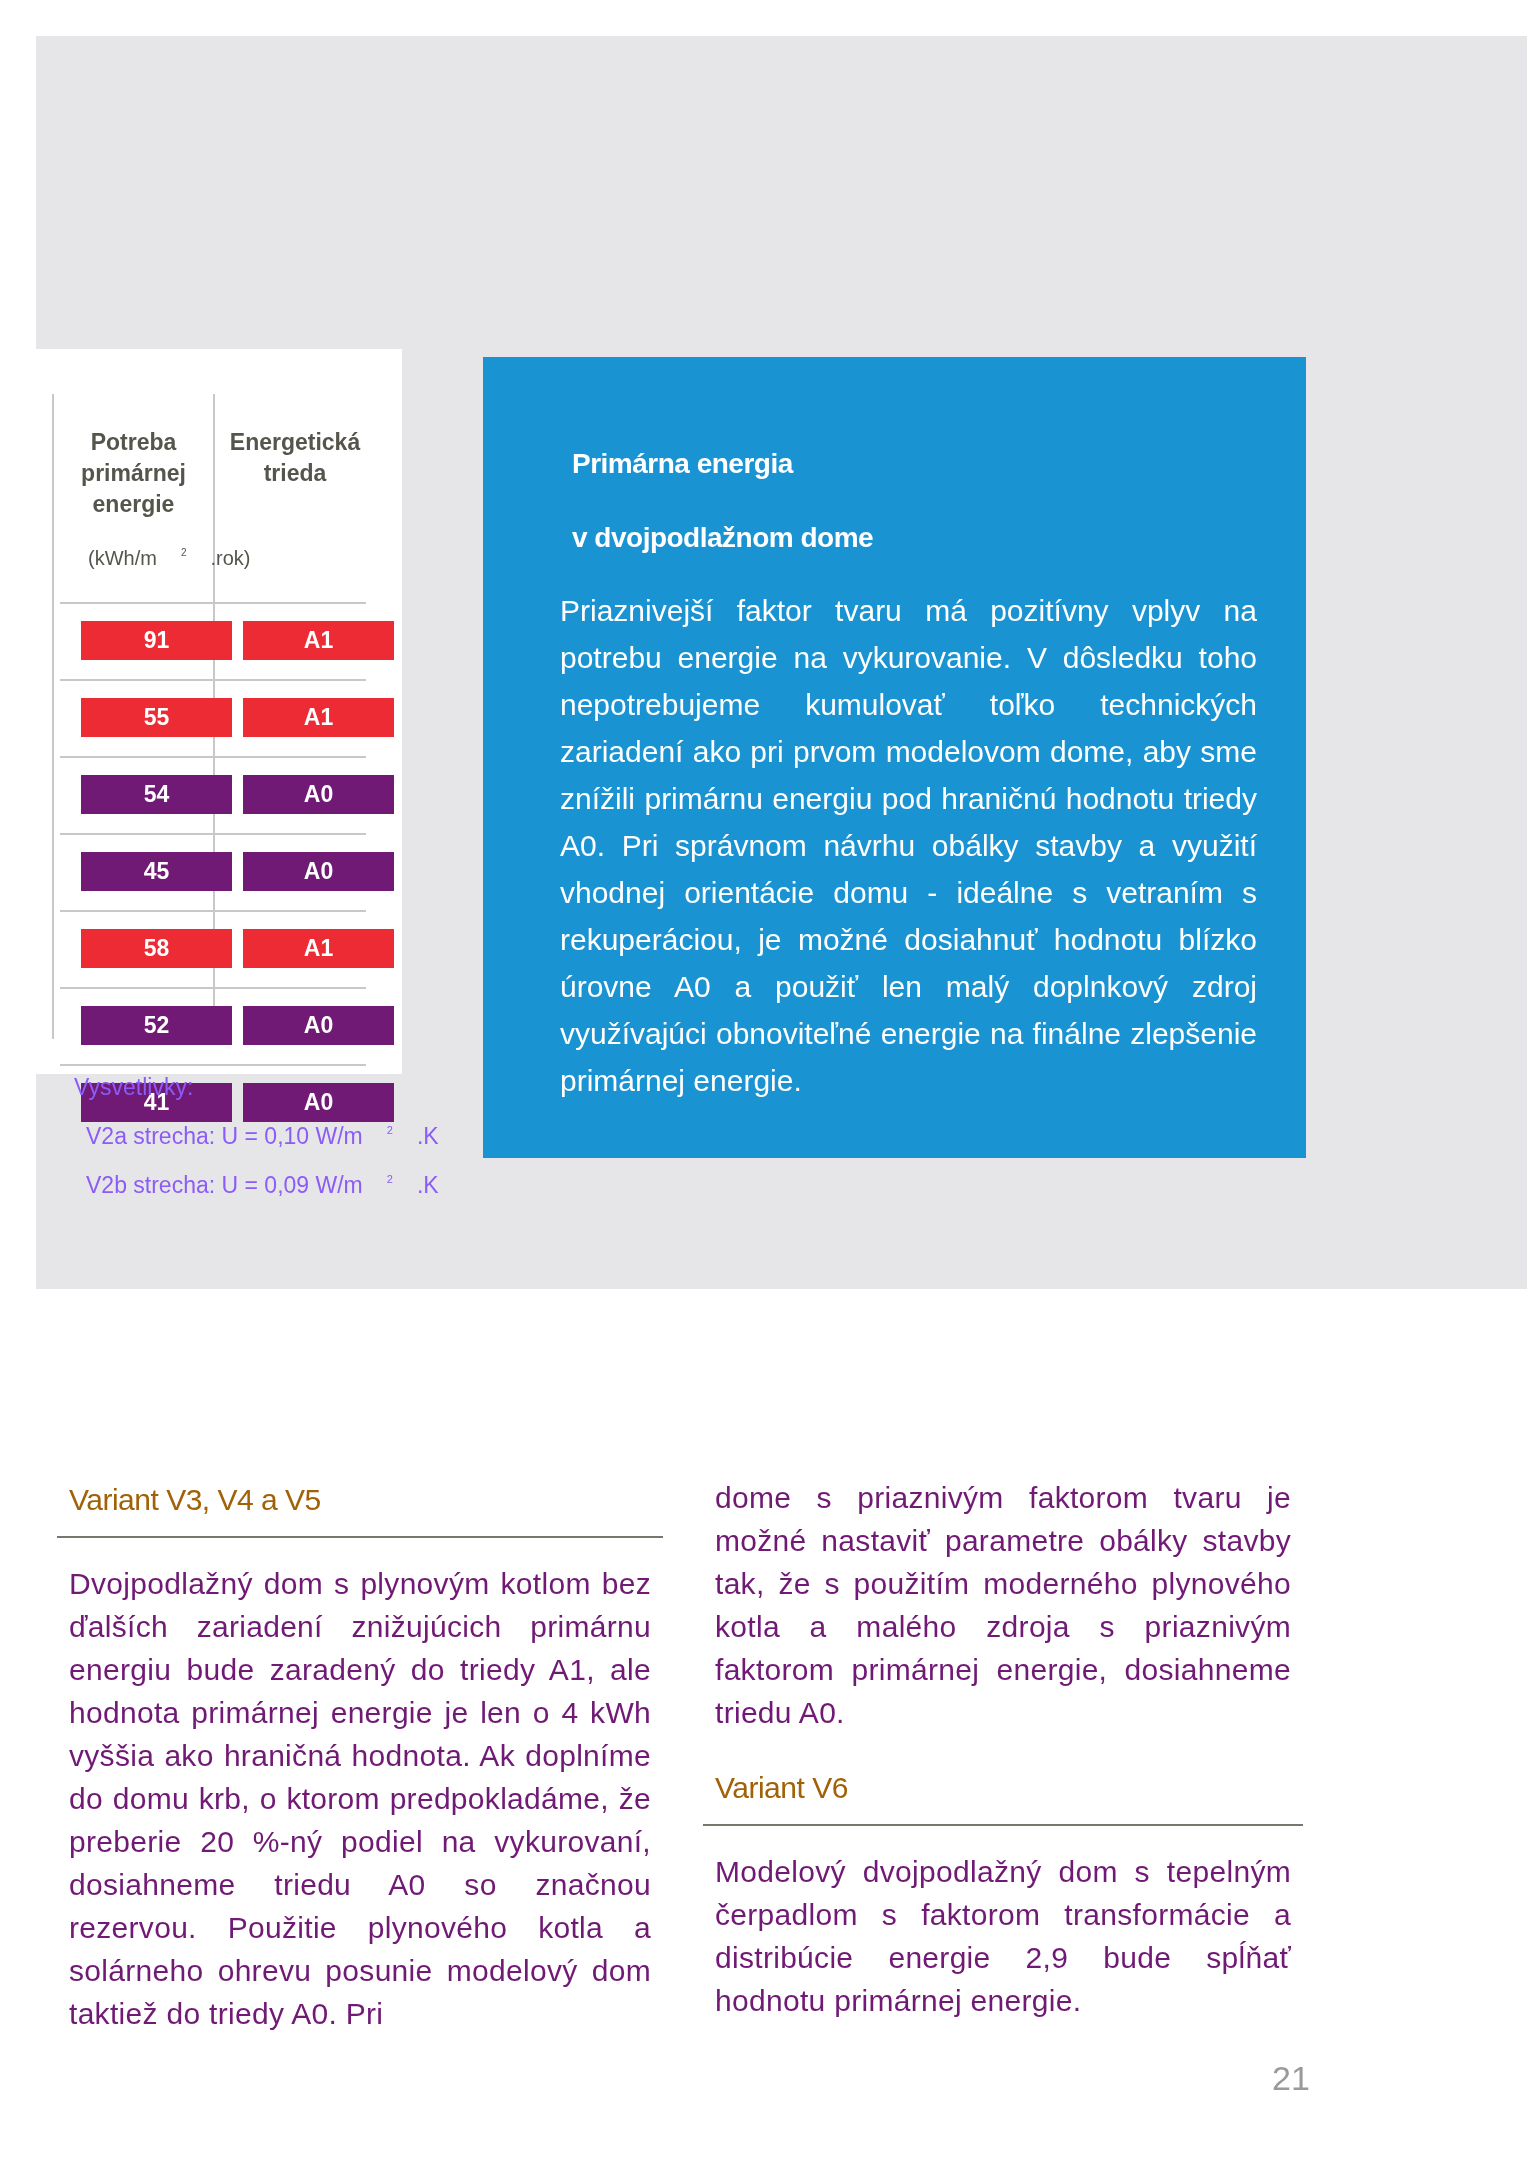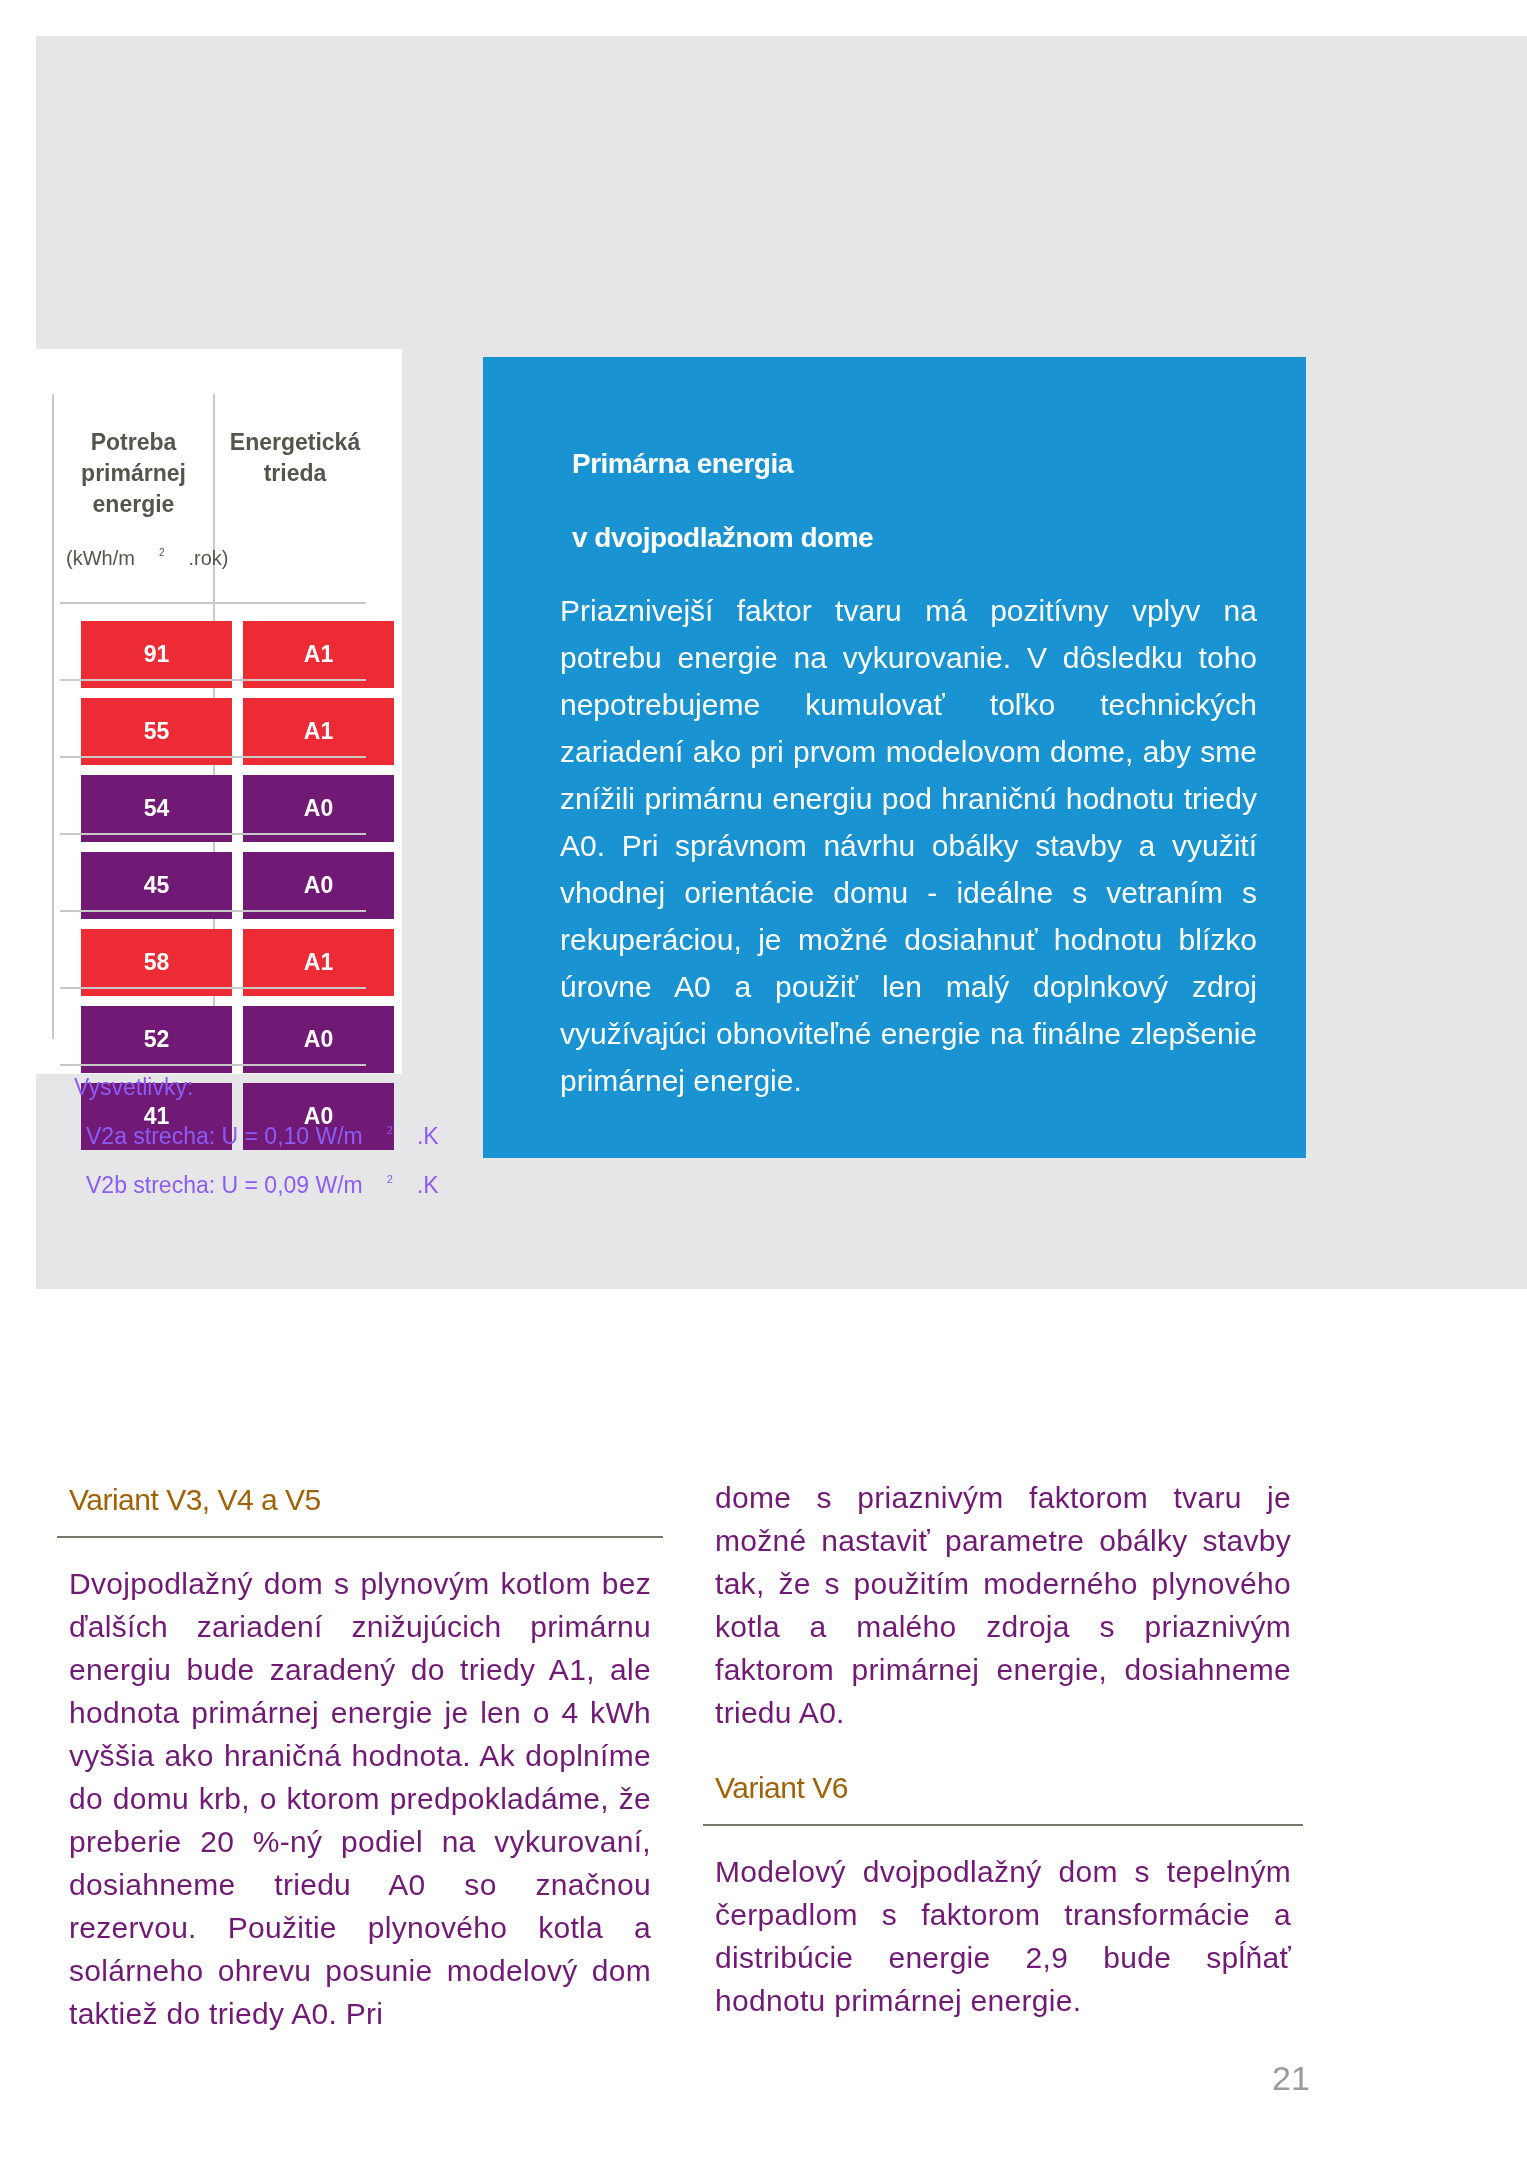--- a/index.html
+++ b/index.html
@@ -8,26 +8,26 @@
 
   .gray-band { position: absolute; left: 0; top: 0; width: 1527px; height: 1253px; background: #e6e6e8; }
 
   .table-panel { position: absolute; left: 0; top: 313px; width: 366px; height: 725px; background: #ffffff; }
   .vline { position: absolute; top: 33px; width: 2px; height: 645px; background: #c8c8c8; }
   .vline.l1 { left: 4px; }
   .vline.l2 { left: 165px; }
   .hdr { position: absolute; top: 66px; text-align: center; font-weight: bold; font-size: 23px; line-height: 31px; color: #55554c; }
   .hdr.c1 { left: 6px; width: 159px; }
   .hdr.c2 { left: 167px; width: 160px; }
-  .unit { position: absolute; left: 6px; width: 159px; top: 186px; text-align: center; font-size: 20px; color: #55554c; }
+  .unit { position: absolute; left: 6px; width: 159px; top: 186px; text-align: center; font-size: 20px; color: #55554c; padding-left: 22px; }
   .unit sup { font-size: 10px; vertical-align: 9px; }
 
   .rows { position: absolute; left: 0; top: 229px; width: 330px; }
   .row { position: relative; height: 65px; border-top: 2px solid #c8c8c8; }
-  .cell { position: absolute; top: 5px; height: 67px; display: flex; align-items: center; justify-content: center; color: #ffffff; font-weight: bold; font-size: 23px; }
+  .cell { position: absolute; top: 5px; height: 39px; display: flex; align-items: center; justify-content: center; color: #ffffff; font-weight: bold; font-size: 23px; }
   .cell.v { left: 9px; width: 151px; }
   .cell.c { left: 171px; width: 151px; }
   .red { background: #ec2b35; }
   .green { background: #701a75; }
 
   .legend { position: absolute; left: 26px; top: 1024px; font-size: 23px; color: #8b5cf6; line-height: 31px; }
   .legend .t { margin-bottom: 9px; }
   .legend sup { font-size: 11px; vertical-align: 10px; }
 
   .blue-box { position: absolute; left: 447px; top: 321px; width: 823px; height: 801px; background: #1a93d2; color: #ffffff; }

